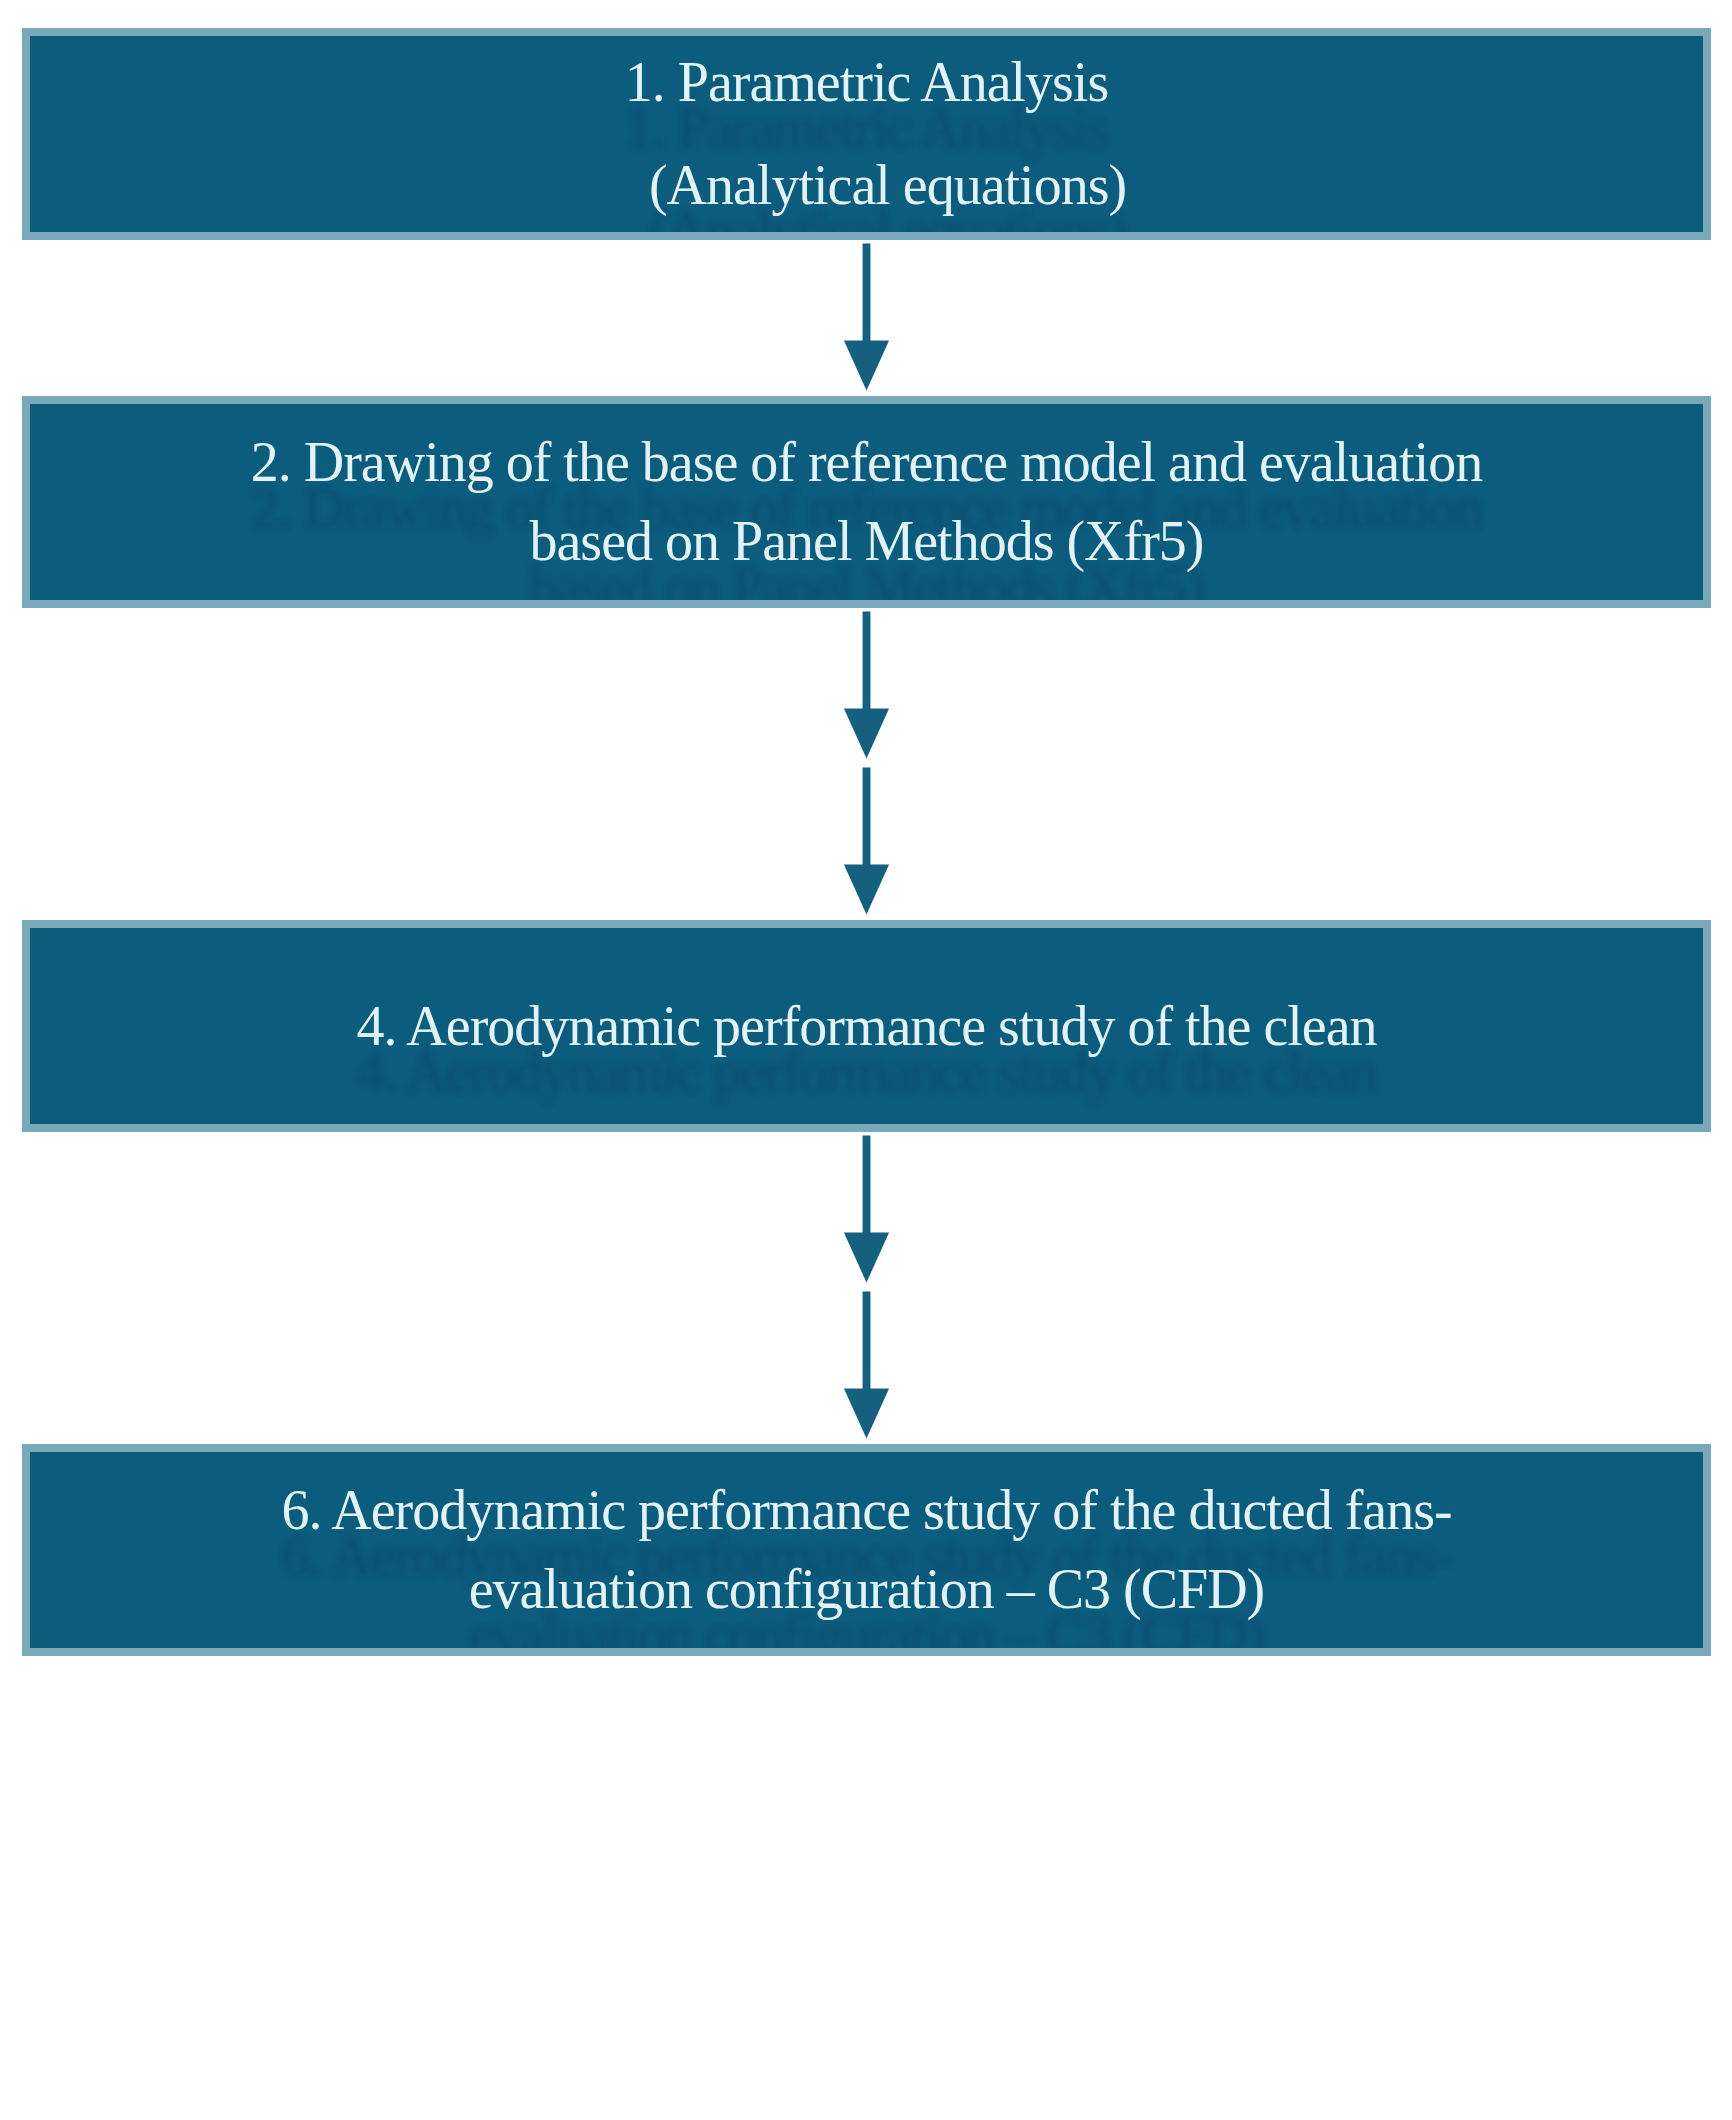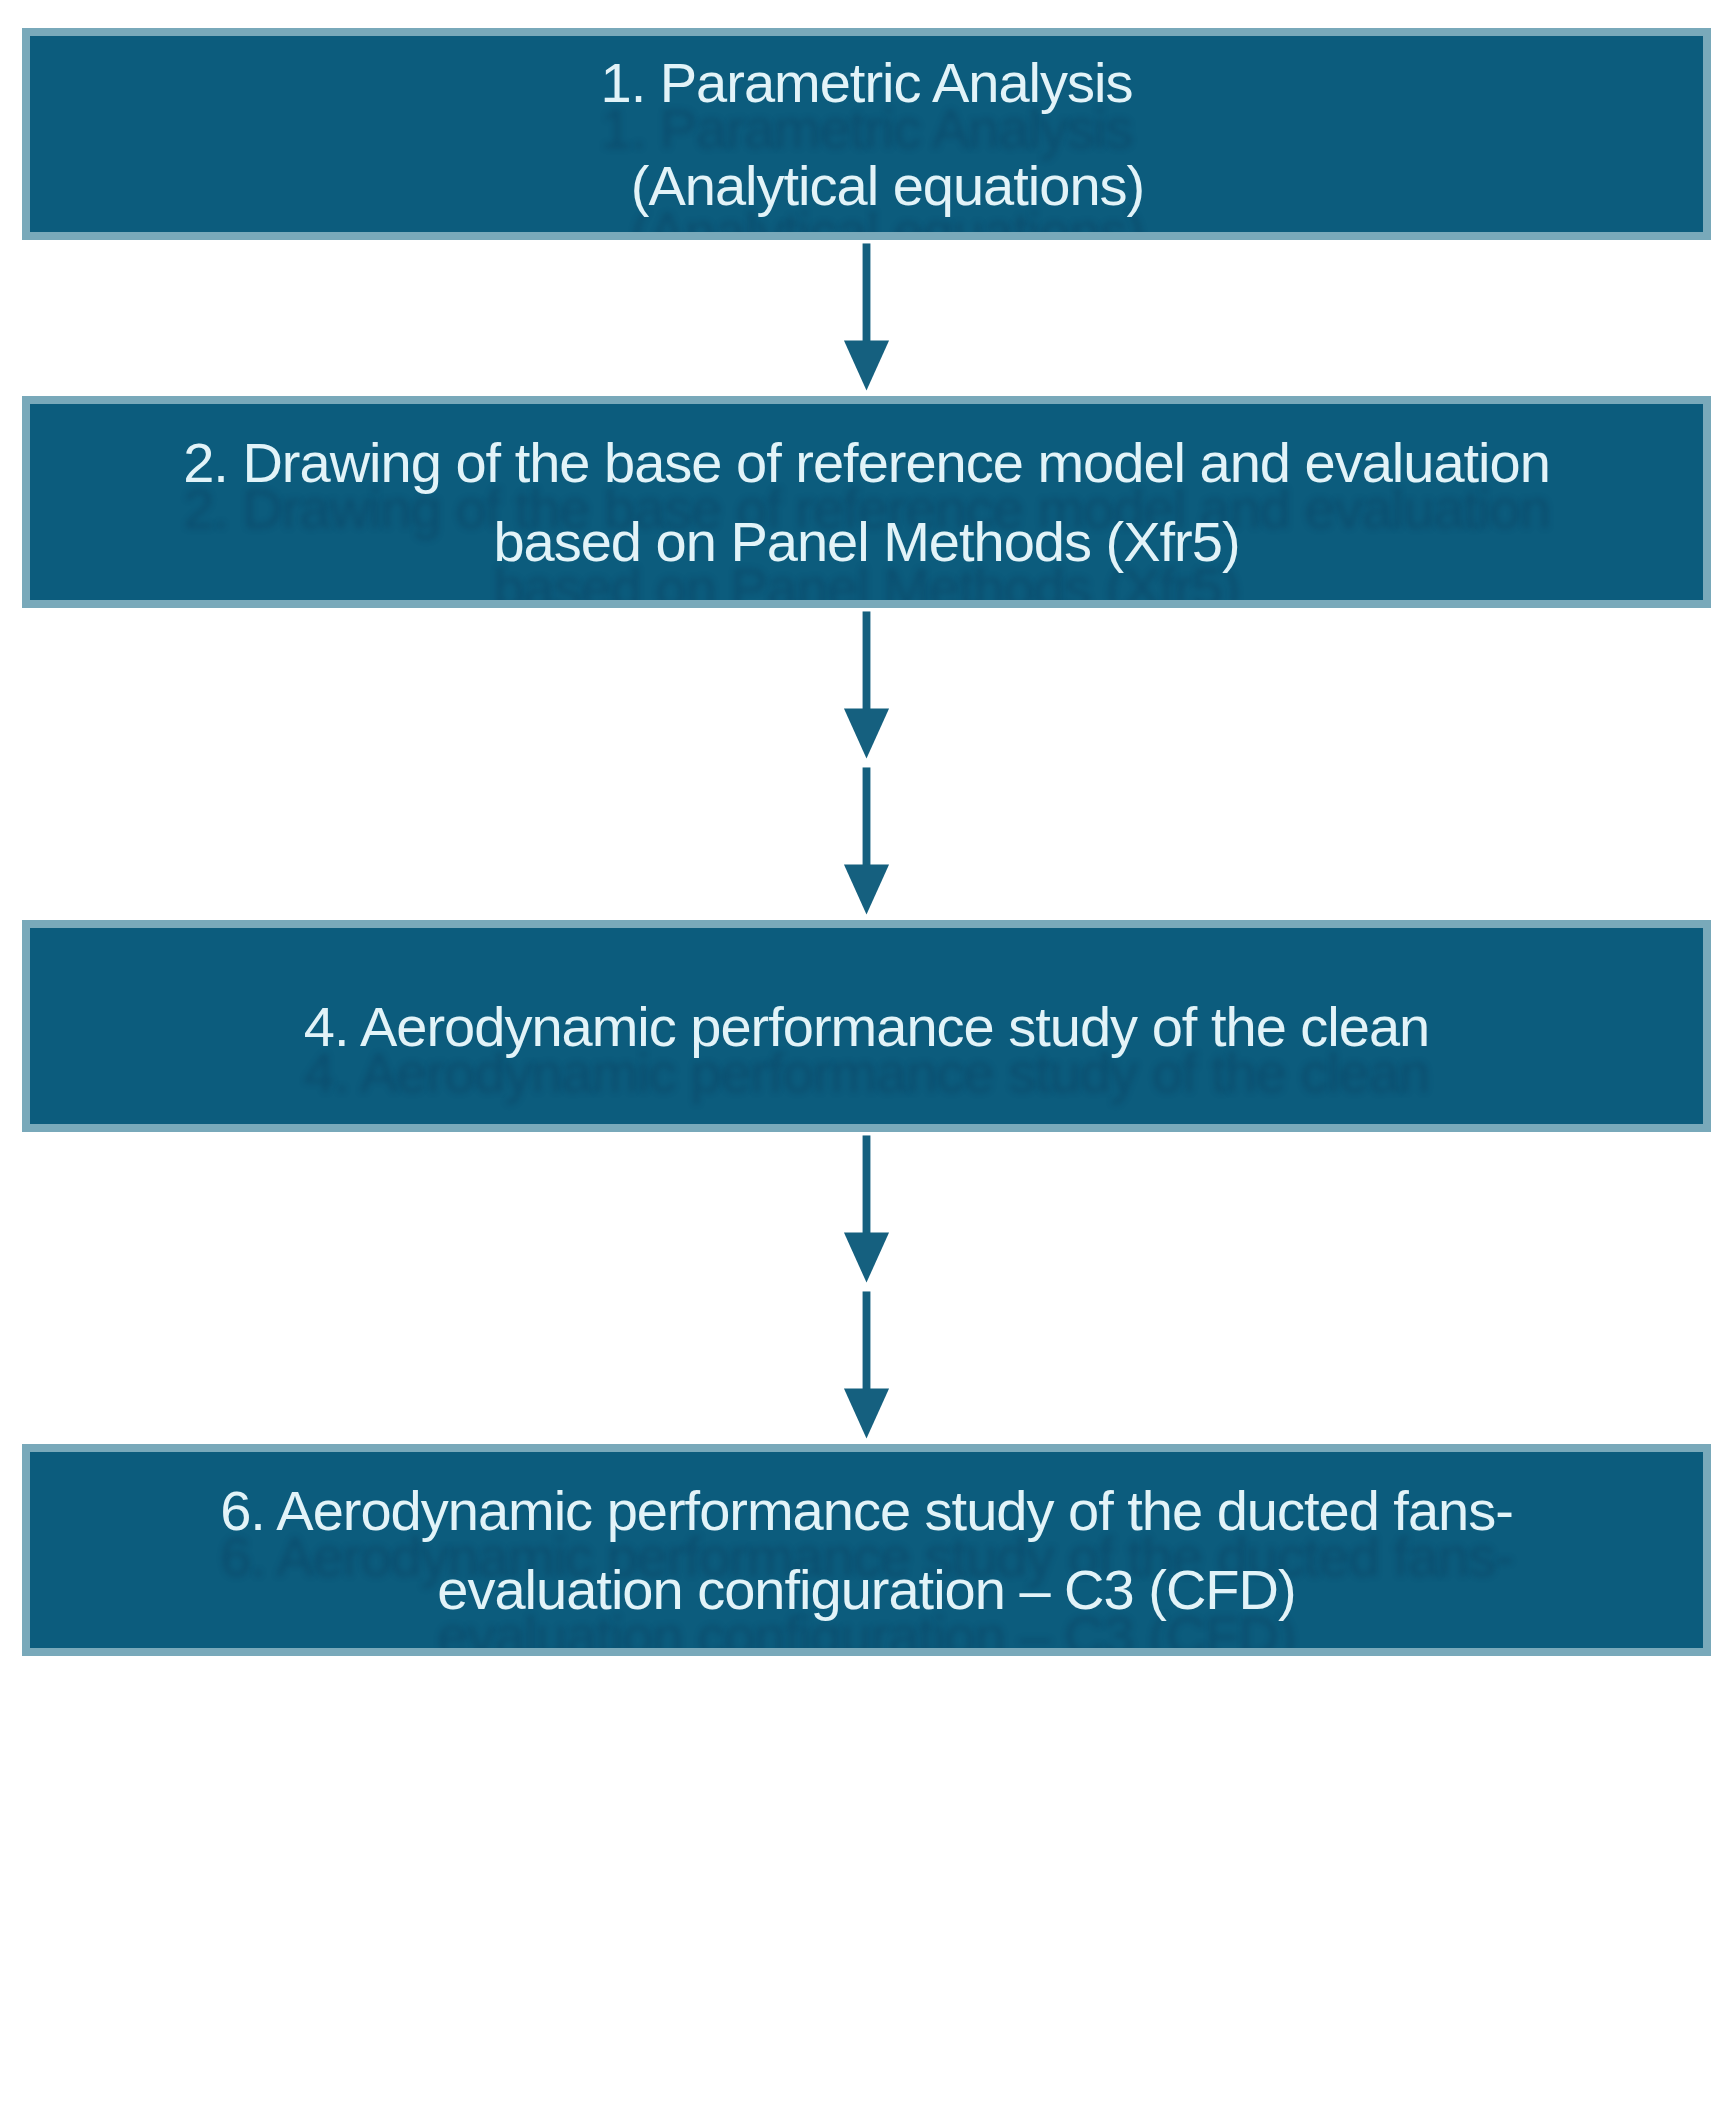--- a/index.html
+++ b/index.html
@@ -7,21 +7,21 @@
     padding: 0;
     background: #ffffff;
   }
   .page {
     position: relative;
     width: 1733px;
     height: 2111px;
     background: var(--background, #ffffff);
     box-sizing: border-box;
     padding-top: 28px;
-    font-family: Liberation Sans, sans-serif;
+    font-family: Liberation Serif, serif;
     overflow: hidden;
   }
   .flow {
     display: flex;
     flex-direction: column;
   }
   .box {
     box-sizing: border-box;
     margin: 0 22px;
     height: 212px;

